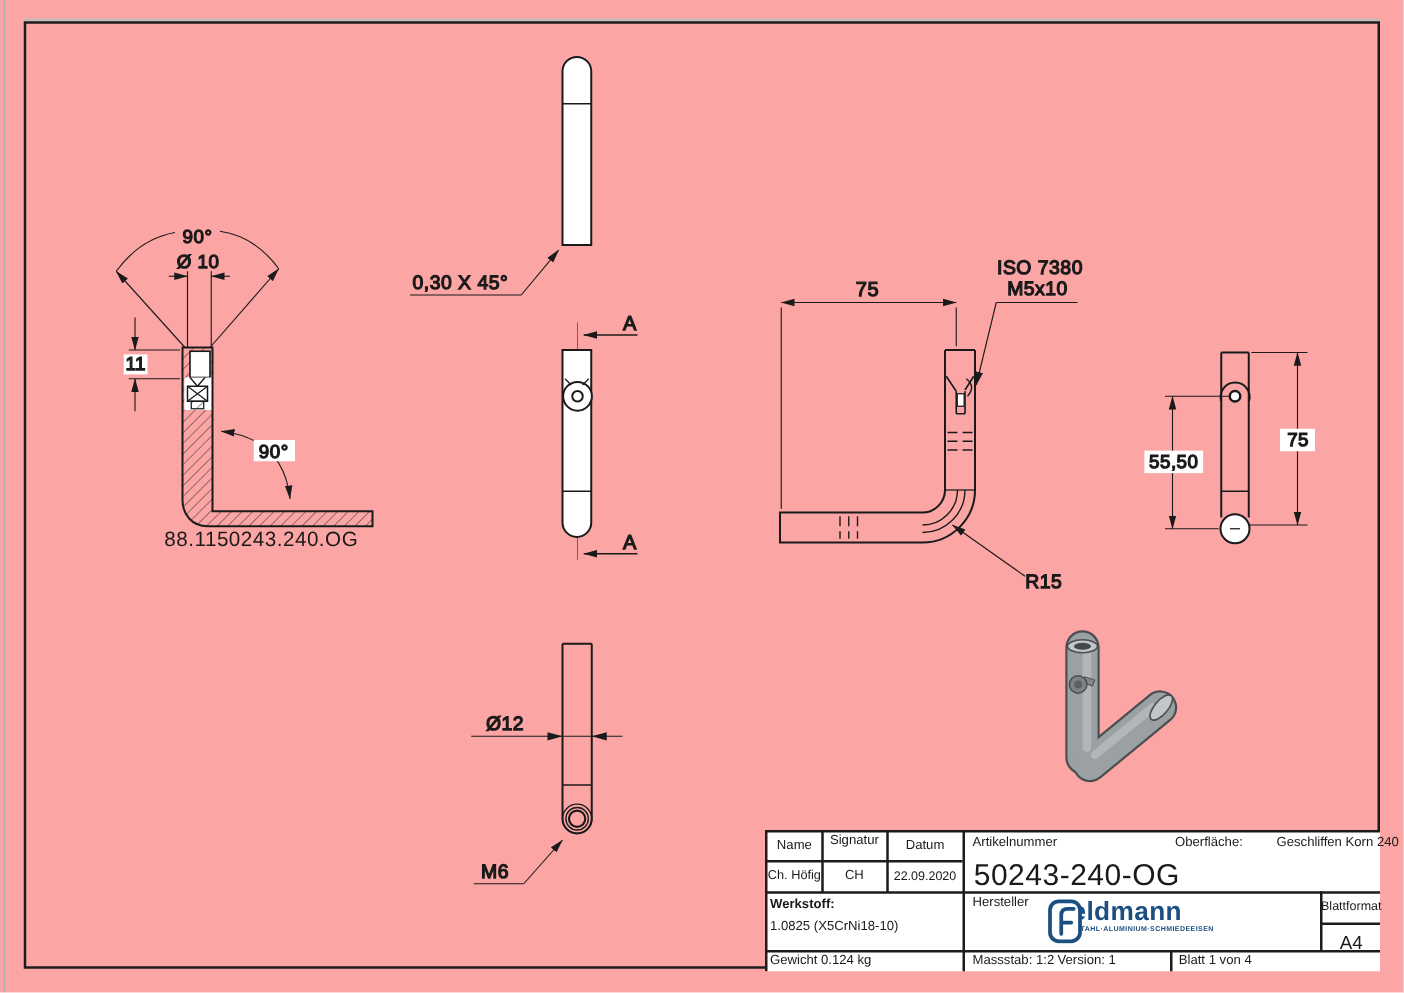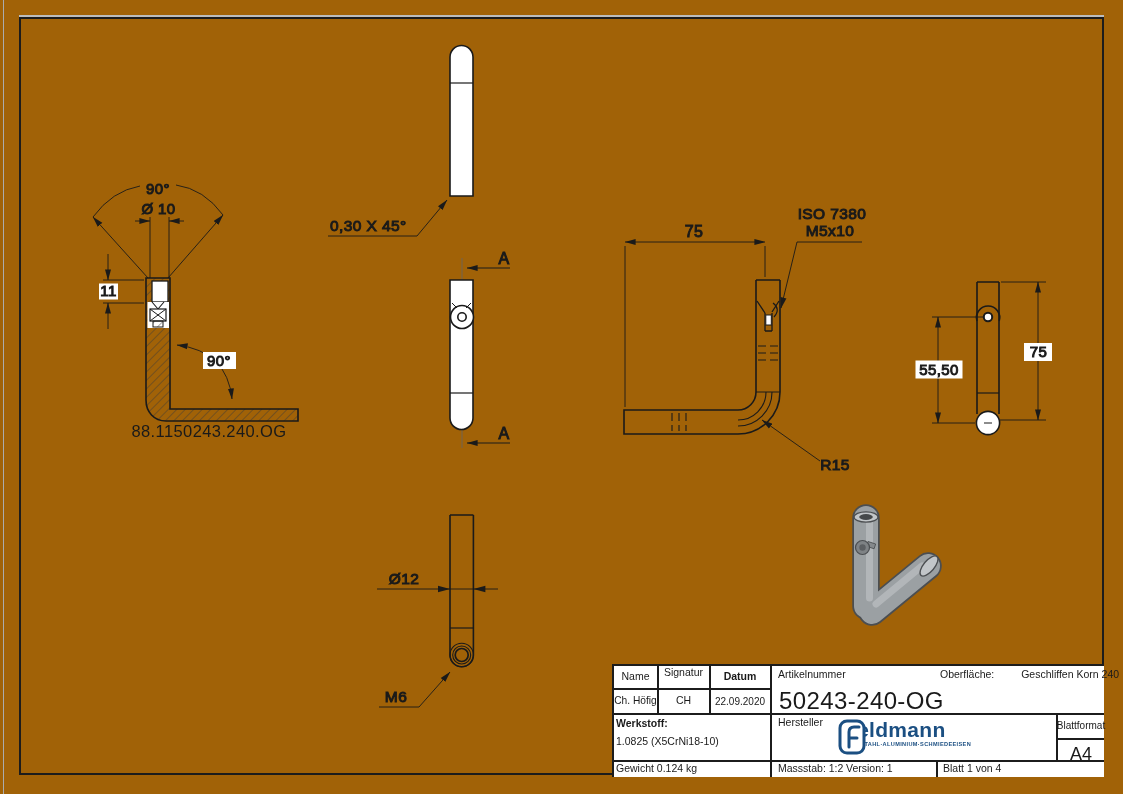--- a/index.html
+++ b/index.html
@@ -1,16 +1,16 @@
 <!DOCTYPE html>
 <html><head>
 <meta charset="utf-8">
 <style>
   html,body{margin:0;padding:0;background:#fff;}
-  .page{position:relative;width:1123px;height:794px;background:#a16207;overflow:hidden;
+  .page{position:relative;width:1123px;height:794px;background:#fca5a5;overflow:hidden;
         font-family:"Liberation Sans",sans-serif;color:#1a1a1a;}
   .page-edge{position:absolute;left:3px;top:0;width:1px;height:794px;background:#ababab;}
   .frame{position:absolute;left:19px;top:17px;width:1085px;height:758px;
          box-sizing:border-box;border:2px solid #1c1c1c;box-shadow:0 -2px 0 #bdbdbd;}
   svg{position:absolute;left:0;top:0;}
   svg text{font-family:"Liberation Sans",sans-serif;fill:#1a1a1a;letter-spacing:.4px;}
 
   
   .tblock{position:absolute;left:612px;top:664px;width:492px;height:113px;background:#fff;}
   .tl{position:absolute;background:#1c1c1c;}
@@ -179,21 +179,21 @@
     <div class="tl" style="left:444px;top:74px;width:48px;height:1.6px;"></div>
     <div class="tl" style="left:0;top:96px;width:492px;height:1.6px;"></div>
     <div class="tl" style="left:45px;top:0;width:1.6px;height:50px;"></div>
     <div class="tl" style="left:97px;top:0;width:1.6px;height:50px;"></div>
     <div class="tl" style="left:158px;top:0;width:1.6px;height:113px;"></div>
     <div class="tl" style="left:444px;top:49px;width:1.6px;height:47px;"></div>
     <div class="tl" style="left:324px;top:96px;width:1.6px;height:17px;"></div>
 
     <div class="cell cc" style="left:2px;top:2px;width:43px;height:22px;">Name</div>
     <div class="cell cc" style="left:46px;top:2px;width:51px;height:14px;">Signatur</div>
-    <div class="cell cc" style="left:98px;top:2px;width:60px;height:22px;font-weight:bold;">Datum</div>
+    <div class="cell cc" style="left:98px;top:2px;width:60px;height:22px;">Datum</div>
 
     <div class="cell cc" style="left:2px;top:26px;width:43px;height:22px;font-size:10.2px;">Ch. Höfig</div>
     <div class="cell cc" style="left:46px;top:26px;width:51px;height:22px;">CH</div>
     <div class="cell cc" style="left:98px;top:26px;width:60px;height:22px;font-size:10px;">22.09.2020</div>
 
     <div class="cell" style="left:166px;top:5px;">Artikelnummer</div>
     <div class="cell" style="left:328px;top:5px;">
       <span>Oberfläche:</span>
       <span style="margin-left:24px;">Geschliffen Korn 240</span>
     </div>
@@ -206,20 +206,20 @@
       <svg width="28" height="36" viewBox="0 0 28 36">
         <rect x="2" y="2" width="24" height="32" rx="7" fill="#fff" stroke="#1b4f82" stroke-width="3"></rect>
         <path d="M11,28 L11,13 Q11,8 16,8 L21,8 M11,19 L19,19" fill="none" stroke="#1b4f82" stroke-width="3" stroke-linecap="round"></path>
       </svg>
       <div class="brand-txt">
         <div class="brand-name">Feldmann</div>
         <div class="brand-tag">EDELSTAHL·ALUMINIUM·SCHMIEDEEISEN</div>
       </div>
     </div>
     <div class="cell cc" style="left:446px;top:50px;width:46px;height:23px;font-size:10px;">Blattformat</div>
-    <div class="cell cc" style="left:446px;top:76px;width:46px;height:30px;font-size:18px;">A4</div>
+    <div class="cell cc" style="left:446px;top:76px;width:46px;height:30px;font-size:15px;">A4</div>
 
     <div class="cell" style="left:4px;top:99px;">Gewicht 0.124 kg</div>
     <div class="cell" style="left:166px;top:99px;">Massstab: 1:2</div>
     <div class="cell" style="left:234px;top:99px;">Version: 1</div>
     <div class="cell" style="left:331px;top:99px;">Blatt 1 von 4</div>
   </div>
 </div>
 
 </body></html>

